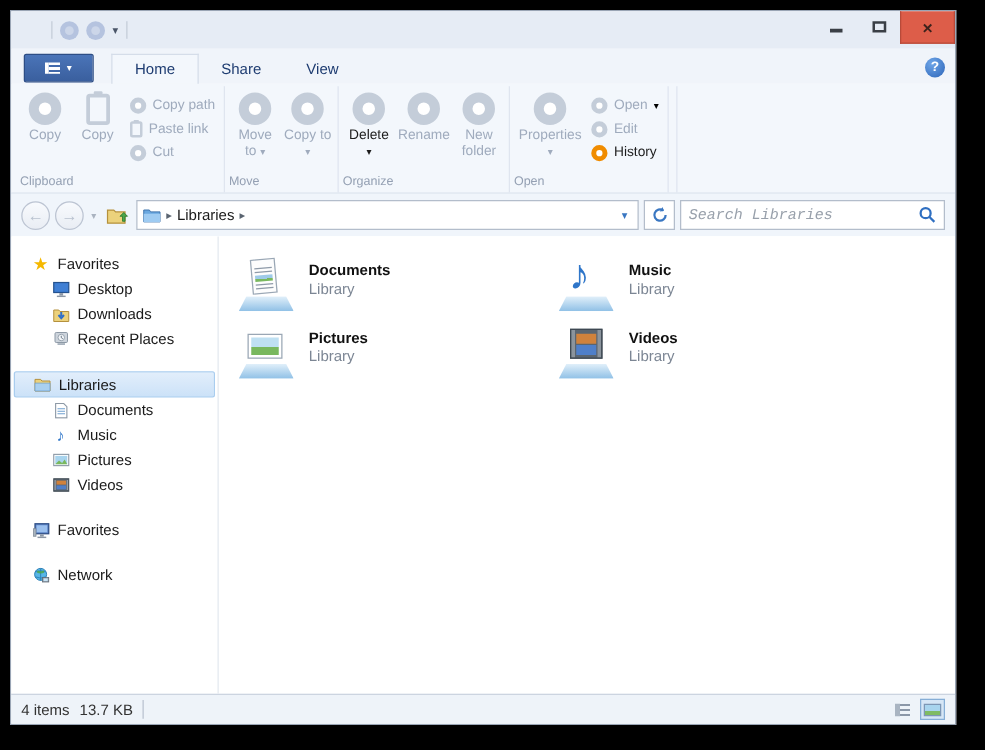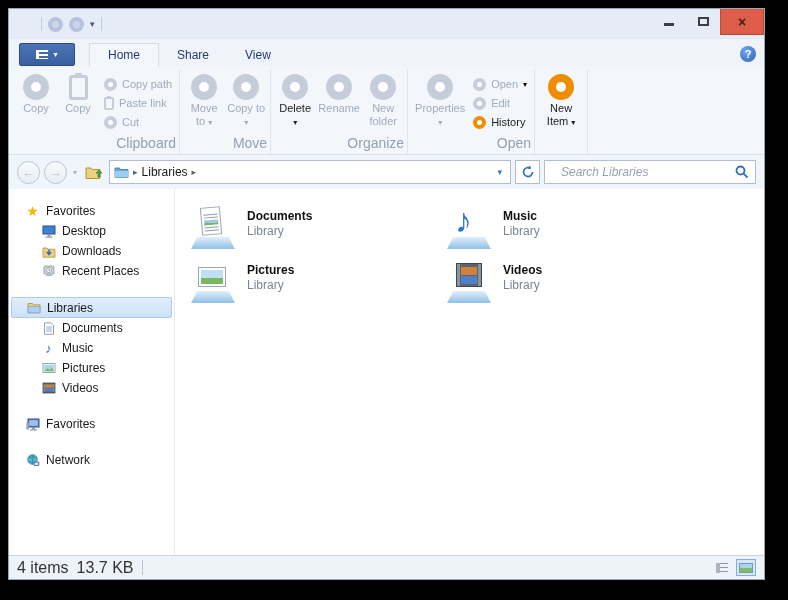--- a/index.html
+++ b/index.html
@@ -30,21 +30,21 @@
   .tab { padding:4px 18px 5px; font-size:12px; color:#1e3c71; }
   .tab.active { background:#f3f7fc; border:1px solid #d5dde9; border-bottom:none; font-weight:normal; }
   .helpbtn { position:absolute; right:8px; bottom:5px; width:16px; height:16px; border-radius:50%;
              background:radial-gradient(circle at 35% 30%, #6fa6e8, #2b64b8); color:#fff; font-size:11px; font-weight:bold;
              display:flex; align-items:center; justify-content:center; }
 
   
   .ribbon { height:88px; background:#f3f7fc; border-bottom:1px solid #d9e1ec; display:flex; padding:2px 0 0 4px; flex:0 0 auto; }
   .rgroup { display:flex; flex-direction:column; border-right:1px solid #dfe5ef; padding:2px 3px 0; }
   .rgroup-content { display:flex; align-items:flex-start; flex:1; }
-  .rgroup-label { font-size:14px; color:#94a0b3; text-align:right; padding:2px 0 3px; }
+  .rgroup-label { font-size:10px; color:#94a0b3; text-align:left; padding:2px 0 3px; }
   .bigbtn { display:flex; flex-direction:column; align-items:center; padding:3px 2px 0; }
   .bb-label { font-size:11px; line-height:13px; text-align:center; color:#1c1c1c; margin-top:2px; }
   .disabled .bb-label, .smallbtn.disabled .sb-label { color:#9fabbd; }
   .bb-caret, .sb-caret { font-size:8px; color:inherit; }
   .donut { width:26px; height:26px; border-radius:50%; border:8px solid #c4cdd9; background:#fff; }
   .donut.orange { border-color:#f08c00; }
   .donut-sm { width:13px; height:13px; border-radius:50%; border:4px solid #c4cdd9; background:#fff; flex:0 0 auto; }
   .donut-sm.orange { border-color:#f08c00; }
   .clipicon { width:19px; height:25px; border:3px solid #c4cdd9; border-radius:3px; position:relative; background:#f3f7fc; margin-top:1px; }
   .clipicon::before { content:""; position:absolute; left:3px; top:-5px; width:7px; height:4px; background:#c4cdd9; border-radius:1px; }
@@ -59,21 +59,21 @@
   .navcircle { width:23px; height:23px; border-radius:50%; border:1px solid #bcc4d2; background:linear-gradient(#f8fafd,#e9edf4);
                display:flex; align-items:center; justify-content:center; color:#b9c2cf; font-size:13px; }
   .nav-dd { font-size:8px; color:#aab3c0; margin:0 2px; }
   .upbtn { width:22px; height:22px; display:flex; align-items:center; justify-content:center; position:relative; }
   .addressbox { flex:1; height:24px; background:#fff; border:1px solid #b3bdcb; display:flex; align-items:center; padding:0 4px; gap:4px; }
   .crumb-arrow { font-size:9px; color:#5a6470; }
   .crumb-label { font-size:12px; color:#1a1a1a; }
   .addr-dd { margin-left:auto; font-size:9px; color:#3a77c2; padding:0 4px; }
   .refreshbtn { width:25px; height:24px; background:#fff; border:1px solid #b3bdcb; display:flex; align-items:center; justify-content:center; }
   .searchwrap { width:212px; height:24px; background:#fff; border:1px solid #b3bdcb; display:flex; align-items:center; }
-  .searchwrap input { flex:1; border:none; outline:none; font-size:12px; padding:0 6px; font-family:Liberation Sans, sans-serif; color:#7f1d1d; background:transparent;margin-left:10px; }
+  .searchwrap input { flex:1; border:none; outline:none; font-size:12px; padding:0 6px; font-family:Liberation Mono, monospace; color:#7f1d1d; background:transparent; }
   .searchwrap input::placeholder { font-style:italic; color:#98a0ab; }
   .searchwrap svg { margin-right:6px; }
 
   
   .main { flex:1; display:flex; background:#fff; overflow:hidden; }
   .sidebar { width:166px; border-right:1px solid #e4e9f0; padding-top:12px; flex:0 0 auto; }
   .side-item { display:flex; align-items:center; gap:6px; height:20px; font-size:12px; color:#1a1a1a; padding-left:14px; margin:0 2px; }
   .side-item.indent { padding-left:30px; }
   .side-item.selected { background:linear-gradient(#e2eefb,#cce2f8); border:1px solid #a9cdef; border-radius:2px; height:21px; }
   .side-gap { height:16px; }
@@ -97,21 +97,21 @@
           display:flex; flex-direction:column; justify-content:space-around; padding:2px 4px;
           box-shadow:inset 3px 0 0 #8b949d, inset -3px 0 0 #8b949d; }
   .film .cell1 { height:8px; background:#d0823c; }
   .film .cell2 { height:8px; background:#4f7fc9; }
   .tile-text { padding-top:4px; }
   .tile-name { font-size:12px; font-weight:bold; color:#111; }
   .tile-type { font-size:12px; color:#7c8694; margin-top:1px; }
 
   
   .statusbar { height:24px; background:#eef3f9; border-top:1px solid #ccd4e0; display:flex; align-items:center;
-               padding:0 8px; font-size:16px; color:#333; gap:8px; flex:0 0 auto; }
+               padding:0 8px; font-size:12px; color:#333; gap:8px; flex:0 0 auto; }
   .status-sep { width:1px; height:15px; background:#b9c2cf; }
   .viewbtns { margin-left:auto; display:flex; gap:4px; }
   .viewbtn { width:20px; height:17px; display:flex; align-items:center; justify-content:center; }
   .viewbtn.active { background:#d6e6f6; border:1px solid #86aed6; }
   .listglyph { width:12px; height:10px; background:repeating-linear-gradient(#8b97a8 0 1.5px, transparent 1.5px 4px); border-left:4px solid #a9b4c2; }
   .thumbglyph { width:14px; height:10px; border:1px solid #7d96b5; background:linear-gradient(#a8d4ee 55%, #7fbb63 55%); }
 </style>
 </head>
 <body>
 
@@ -232,26 +232,20 @@
           <div class="smallbtn">
             <div class="donut-sm orange"></div>
             <span class="sb-label">History</span>
           </div>
         </div>
       </div>
       <div class="rgroup-label">Open</div>
     </div>
 
     <div class="rgroup">
-      <div class="rgroup-content">
-        <div class="bigbtn" style="width:46px">
-          <div class="donut orange"></div>
-          <div class="bb-label"><span>New Item</span> <span class="bb-caret">▾</span></div>
-        </div>
-      </div>
       <div class="rgroup-label"></div>
     </div>
 
 
   </div>
 
   <div class="addressrow">
     <div class="navcircle">
         <span>←</span>
       </div>

